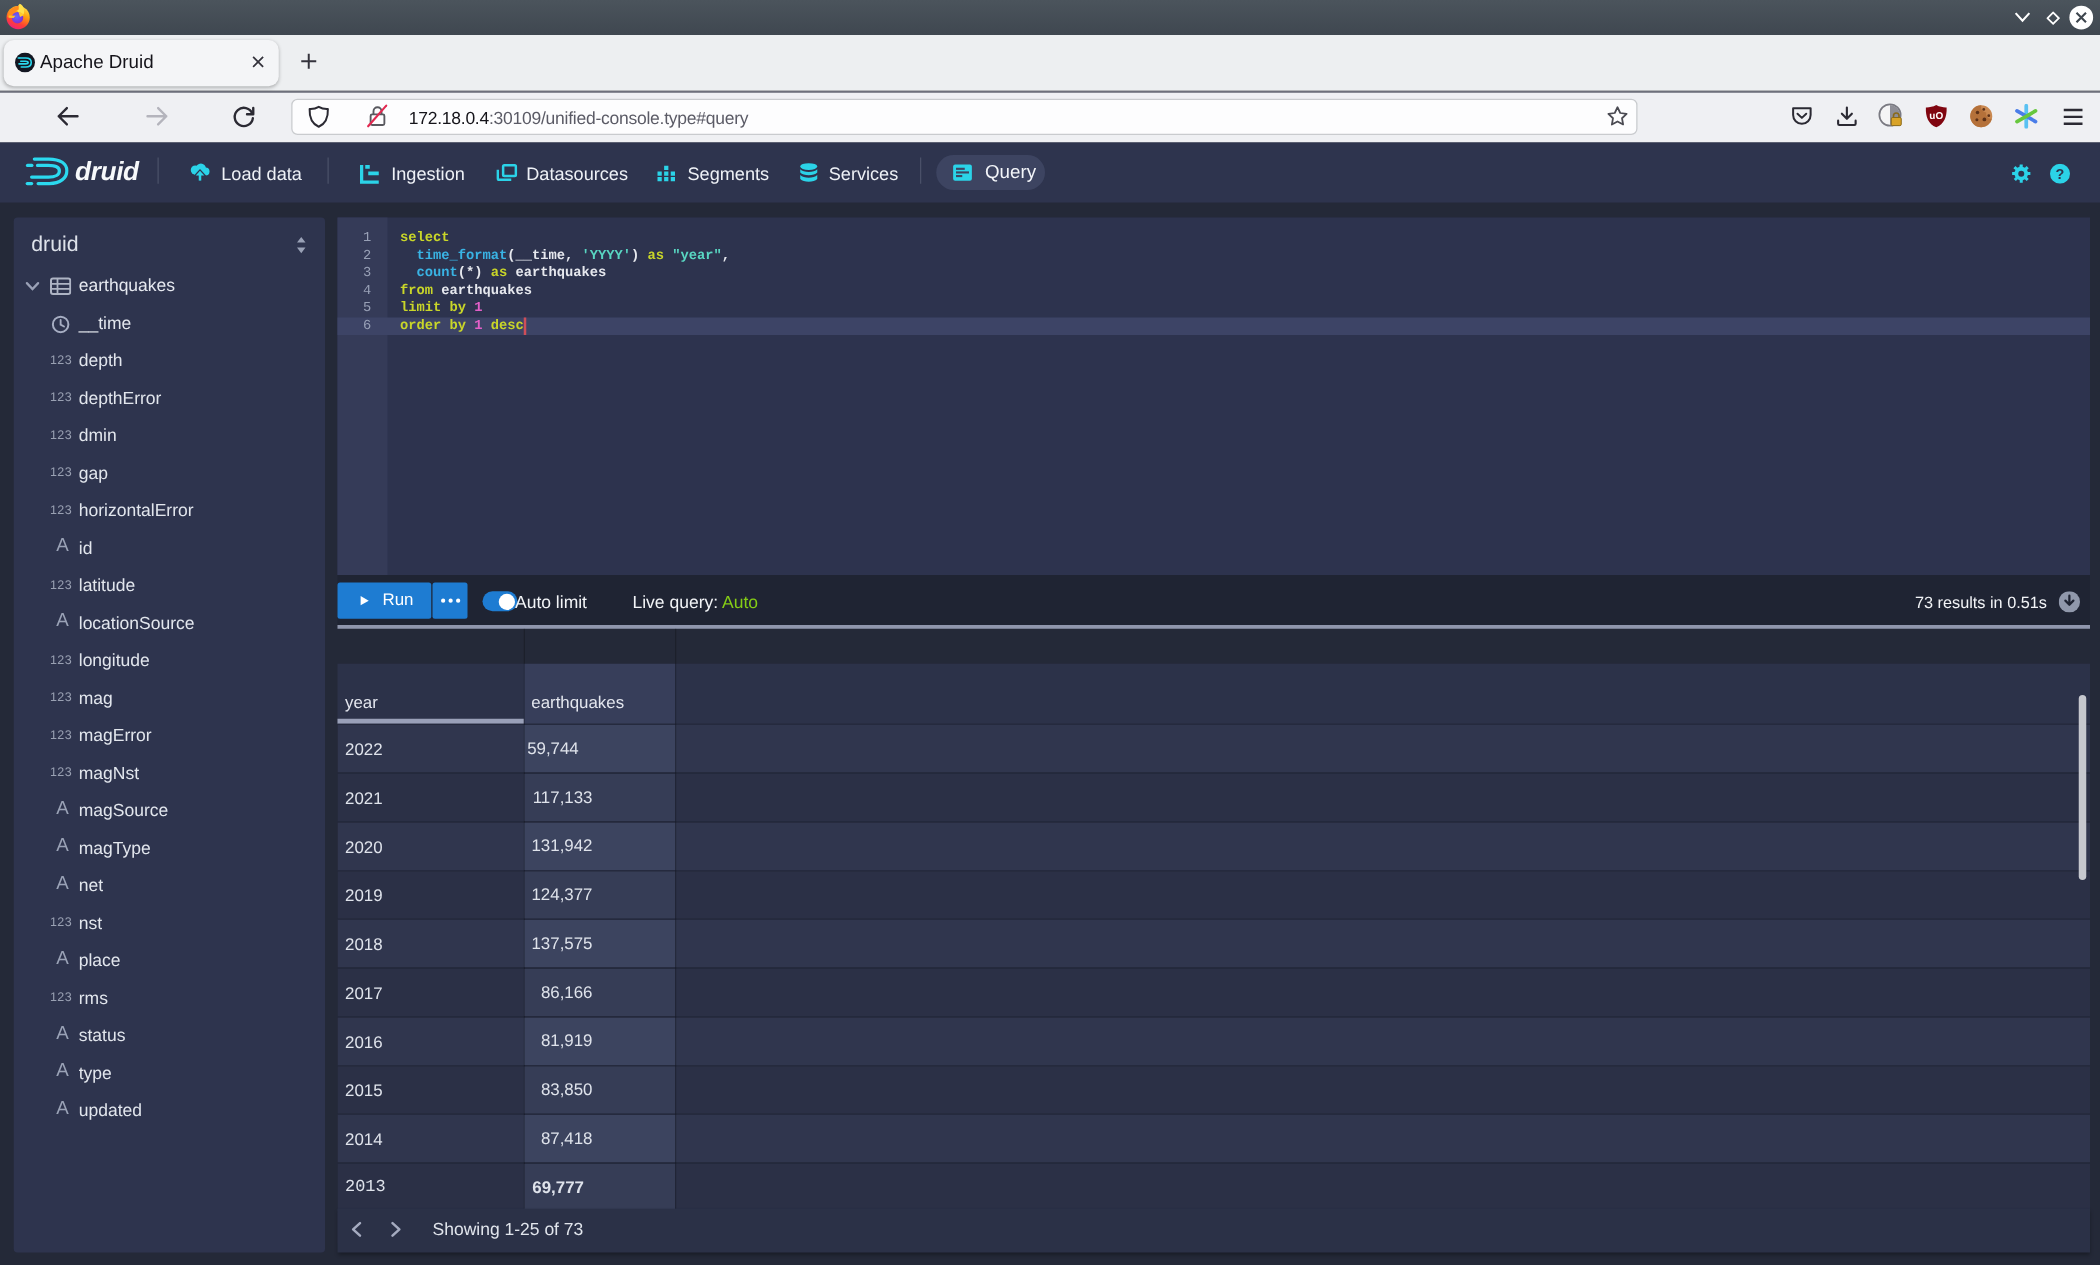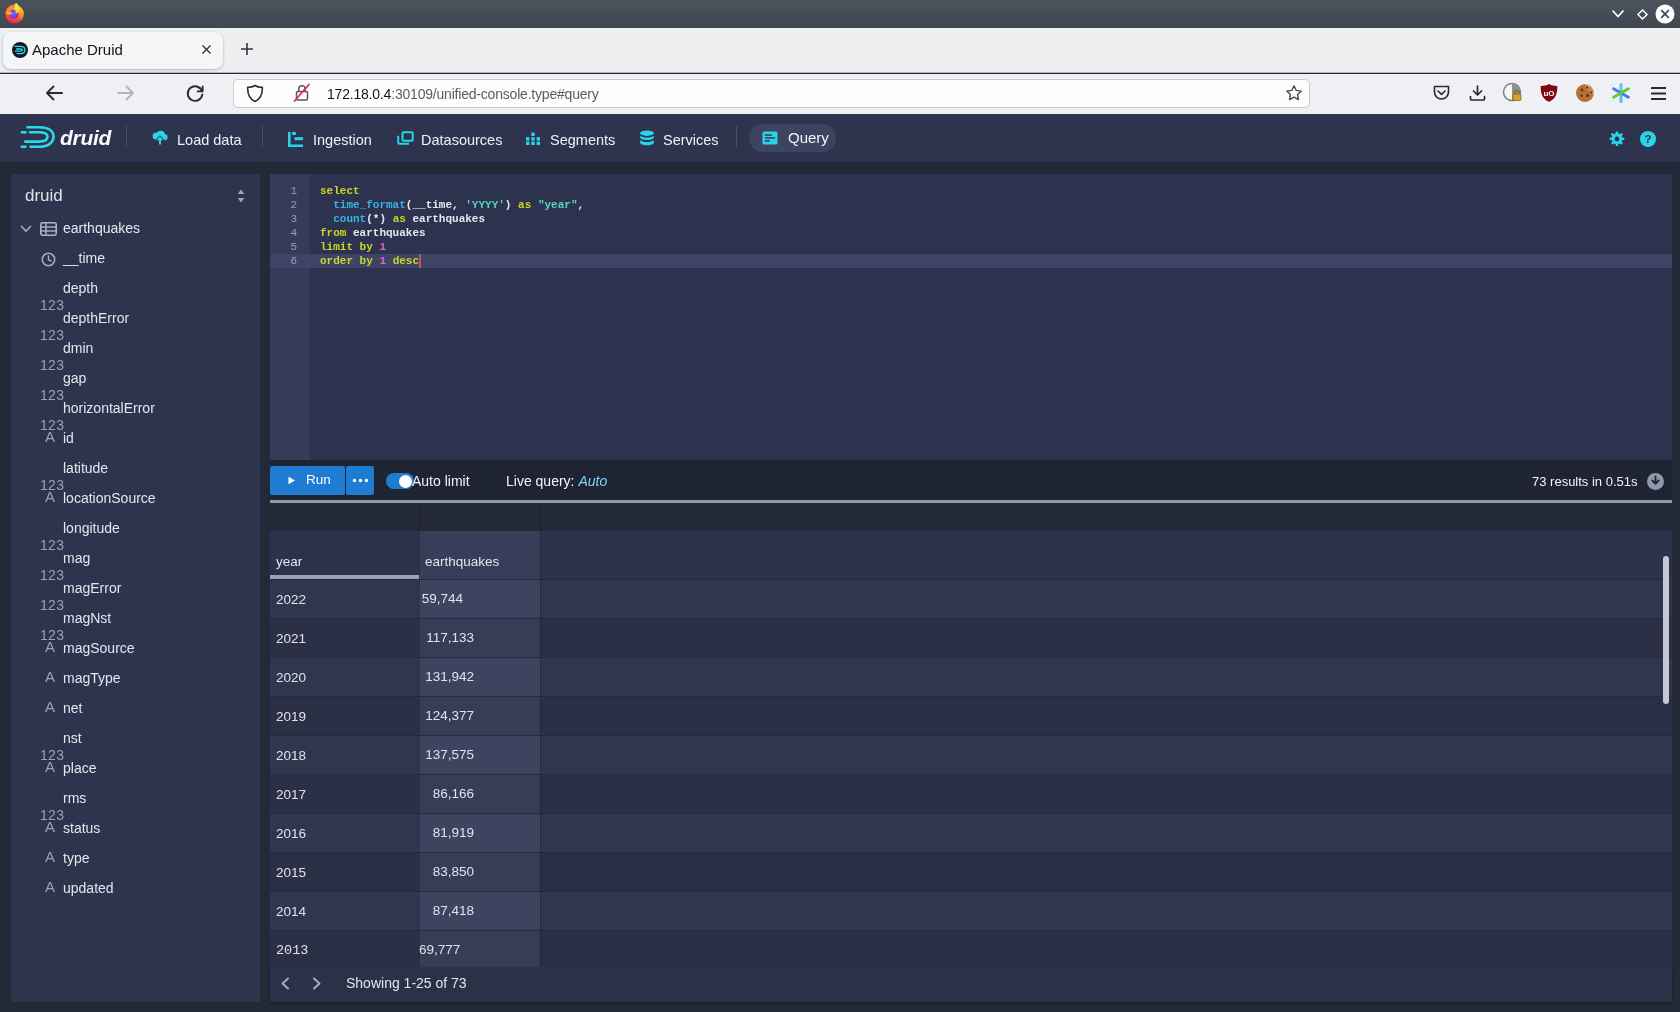--- a/index.html
+++ b/index.html
@@ -18,21 +18,21 @@
 
 #appheader { position:absolute; left:0; top:114px; width:1680px; height:48px; background:#2e344e; }
 .navitem { position:absolute; top:3px; height:45px; display:flex; align-items:center; color:#eef1f6; font-size:14.5px; }
 .navsep { position:absolute; top:12px; width:1px; height:21px; background:#4a5068; }
 #querypill { position:absolute; left:749px; top:124px; width:87px; height:28px; background:#3d4461; border-radius:14px; }
 #querypill span { position:absolute; left:39px; top:5px; color:#f4f6fa; font-size:15px; }
 
 #sidebar { position:absolute; left:11px; top:174px; width:249px; height:828px; background:#2e344e; border-radius:3px; }
 .srow { position:absolute; left:0; width:249px; height:30px; }
 .srow .lbl { position:absolute; left:52px; top:6px; font-size:14px; color:#e2e6ed; }
-.srow .num { position:absolute; left:29px; top:23px; font-size:14px; color:#99a0b2; letter-spacing:0.3px; }
+.srow .num { position:absolute; left:29px; top:9px; font-size:10px; color:#99a0b2; letter-spacing:0.3px; }
 .srow .astr { position:absolute; left:34px; top:4px; font-size:15px; color:#9aa2b6; }
 #editor { position:absolute; left:270px; top:174px; width:1402px; height:286px; background:#2d334e; }
 #gutter { position:absolute; left:0; top:0; width:40px; height:286px; background:#353b58; }
 .lnum { position:absolute; width:27px; text-align:right; font-family:"Liberation Mono",monospace; font-size:11px; line-height:14px; color:#98a0b6; }
 .cline { position:absolute; left:50px; font-family:"Liberation Mono",monospace; font-size:11px; line-height:14px; color:#e6e8ee; white-space:pre; font-weight:bold; }
 .cline .kw { color:#c9d629; }
 .cline .fn { color:#39b3e4; }
 .cline .str { color:#59d6c2; }
 .cline .numt { color:#e25fc8; }
 #activeline { position:absolute; left:0; top:80px; width:1402px; height:14px; background:#3d4466; }
@@ -414,21 +414,21 @@
     <svg style="position:absolute;left:6px;top:12px;" width="17" height="5" viewBox="0 0 17 5">
         <circle cx="2.5" cy="2.5" r="1.7" fill="#fff"></circle>
         <circle cx="8.5" cy="2.5" r="1.7" fill="#fff"></circle>
         <circle cx="14.5" cy="2.5" r="1.7" fill="#fff"></circle>
       </svg>
   </div>
   <div id="toggle">
       <div class="knob"></div>
     </div>
   <div class="runlabel" style="left:142px;">Auto limit</div>
-  <div class="runlabel" style="left:236px;">Live query: <span style="color:#7dd3fc;font-style:italic;">Auto</span></div>
+  <div class="runlabel" style="left:236px;">Live query: <span style="color:#84cc16;">Auto</span></div>
   <div class="runlabel" style="left:1262px;top:14px;font-size:13px;">73 results in 0.51s</div>
   <svg style="position:absolute;left:1377px;top:13px;" width="17" height="17" viewBox="0 0 17 17">
       <circle cx="8.5" cy="8.5" r="8.5" fill="#9098ab"></circle>
       <path d="M8.5 3.5 V10 M5.3 7.5 L8.5 10.8 L11.7 7.5" fill="none" stroke="#1f2433" stroke-width="1.8" stroke-linecap="round" stroke-linejoin="round"></path>
     </svg>
 </div>
 
 <div id="tablewrap">
 <div id="grayline"></div>
   <div class="trow" style="top:3px;height:48px;">
@@ -500,21 +500,21 @@
     <div class="c2" style="background:#3c445f;"></div>
     <div class="rest" style="background:#30364e;"></div>
     <div class="celltext" style="left:6px;top:12px;">2014</div>
     <div class="celltext" style="left:149px;top:11px;width:55px;text-align:right;">87,418</div>
   </div>
   <div class="trow" style="top:402px;height:39px;overflow:hidden;border-top:1px solid #252a3e;">
     <div class="c1" style="background:#2b3046;"></div>
     <div class="c2" style="background:#363d56;"></div>
     <div class="rest" style="background:#2b3046;"></div>
     <div class="celltext" style="left:6px;top:12px;font-family:Liberation Mono, monospace;">2013</div>
-    <div class="celltext" style="left:149px;top:11px;width:55px;text-align:left;">69,777</div>
+    <div class="celltext" style="left:149px;top:11px;width:55px;text-align:center;font-weight:bold;">69,777</div>
   </div>
   <div class="trow" style="top:441px;height:26px;overflow:hidden;border-top:1px solid #252a3e;">
     <div class="c1" style="background:#30364e;"></div>
     <div class="c2" style="background:#3c445f;"></div>
     <div class="rest" style="background:#30364e;"></div>
     <div class="celltext" style="left:6px;top:12px;">2012</div>
     <div class="celltext" style="left:149px;top:11px;width:55px;text-align:right;">64,634</div>
   </div>
   <div style="position:absolute;left:149px;top:3px;width:1px;height:464px;background:rgba(0,0,0,0.22);"></div>
   <div style="position:absolute;left:270px;top:3px;width:1px;height:464px;background:rgba(0,0,0,0.22);"></div>

